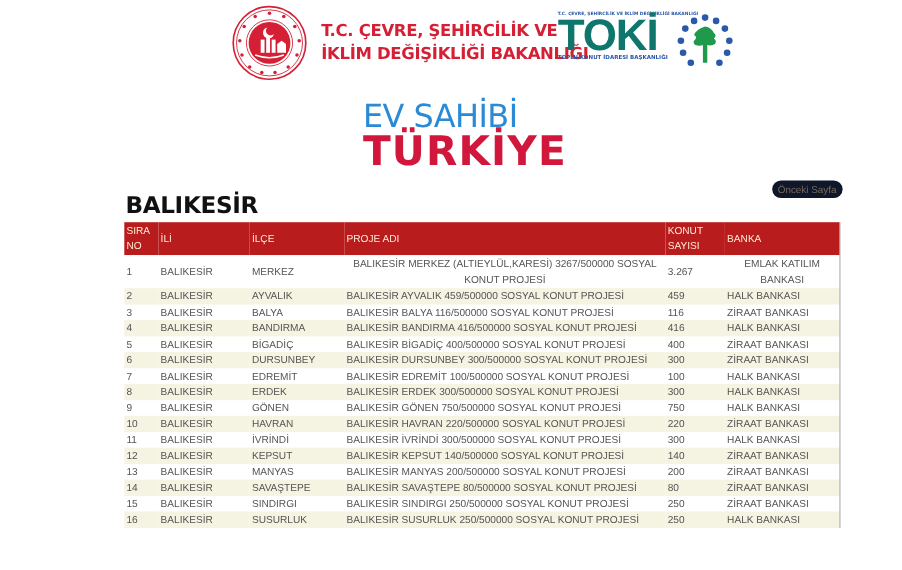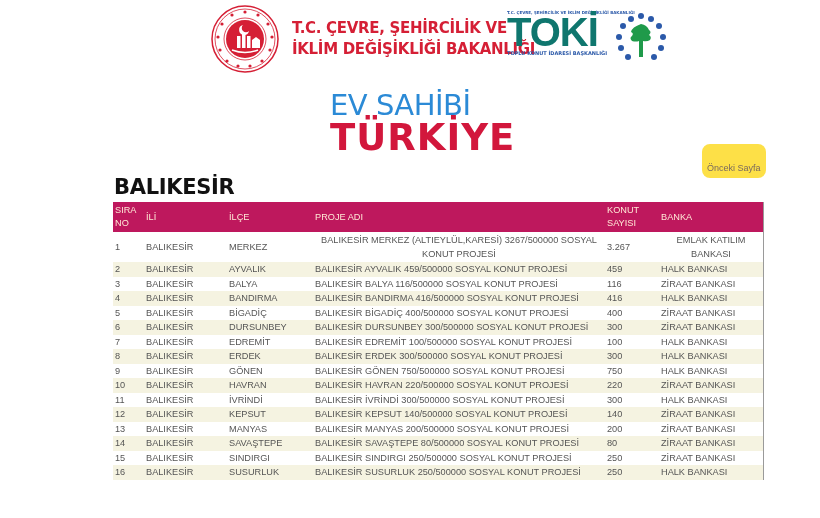--- a/index.html
+++ b/index.html
@@ -14,27 +14,27 @@
     .toki { position: absolute; left: 507px; top: 10px; width: 100px; }
     .toki-top { font-size: 4px; color: #2a58a8; font-weight: bold; white-space: nowrap; letter-spacing: 0; }
     .toki-word { font-family: "Liberation Sans", sans-serif; font-weight: bold; color: #0f766e; font-size: 40px; line-height: 34px; letter-spacing: -1px; }
     .toki-bottom { font-size: 5px; color: #2a58a8; font-weight: bold; white-space: nowrap; margin-top: 1px; }
     .toki-emblem { position: absolute; left: 614px; top: 12px; width: 54px; height: 54px; }
 
     .campaign { position: absolute; left: 330px; top: 90px; width: 230px; text-align: left; }
     .ev-sahibi { font-family: "DejaVu Sans", sans-serif; font-size: 29px; line-height: 30px; letter-spacing: -0.5px; color: #2b8ad6; font-weight: normal; }
     .turkiye { font-family: "DejaVu Sans", sans-serif; font-weight: bold; font-size: 37px; line-height: 36px; color: #d2173c; letter-spacing: 1px; margin-top: 0px; }
 
-    .prev-page { position: absolute; left: 702px; top: 144px; height: 16px; padding: 17px 5px; background: #fde047; border-radius: 8px; font-size: 9px; color: #7a6a5d; line-height: 14px; cursor: pointer; font-family: "Liberation Sans", sans-serif; }
+    .prev-page { position: absolute; left: 702px; top: 164px; height: 16px; padding: 1px 5px; background: #0f172a; border-radius: 8px; font-size: 9px; color: #7a6a5d; line-height: 14px; cursor: pointer; font-family: "Liberation Sans", sans-serif; }
 
     .city-title { position: absolute; left: 114px; top: 175px; font-family: "DejaVu Sans", sans-serif; font-weight: bold; font-size: 21px; color: #111111; letter-spacing: -0.3px; }
 
     .table-wrap { position: absolute; left: 113px; top: 202px; width: 651px; border-right: 1px solid #9a9a9a; }
     table { width: 650px; border-collapse: collapse; font-family: "Liberation Sans", sans-serif; font-size: 9.2px; color: #555555; }
-    thead tr { background: #be185d; }
+    thead tr { background: #b91c1c; }
     th { color: #ffe9d6; font-weight: normal; text-align: left; vertical-align: middle; padding: 1px 2px; height: 30px; line-height: 13px; }
     td { padding: 0 2px; height: 14.5px; line-height: 14px; white-space: nowrap; vertical-align: middle; }
     tbody tr:nth-child(odd) { background: #ffffff; }
     tbody tr:nth-child(even) { background: #f5f3e1; }
     tbody tr.tall td { height: 30px; }
     td.wrap { white-space: normal; line-height: 14px; text-align: center; }
     .c-no { width: 31px; }
     .c-il { width: 83px; }
     .c-ilce { width: 86px; }
     .c-proje { width: 292px; }

